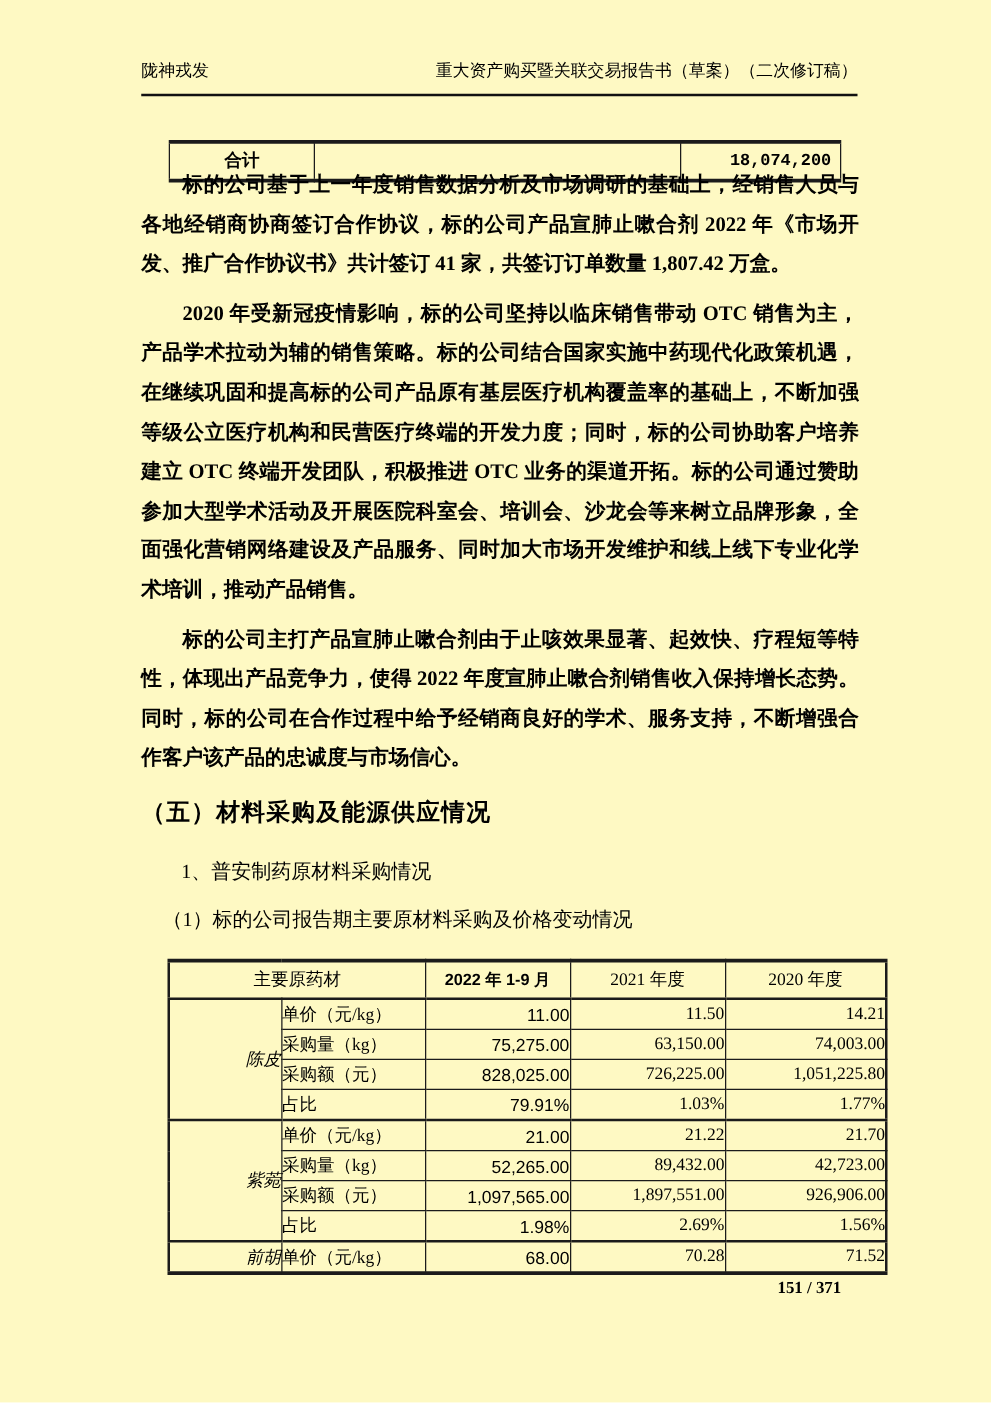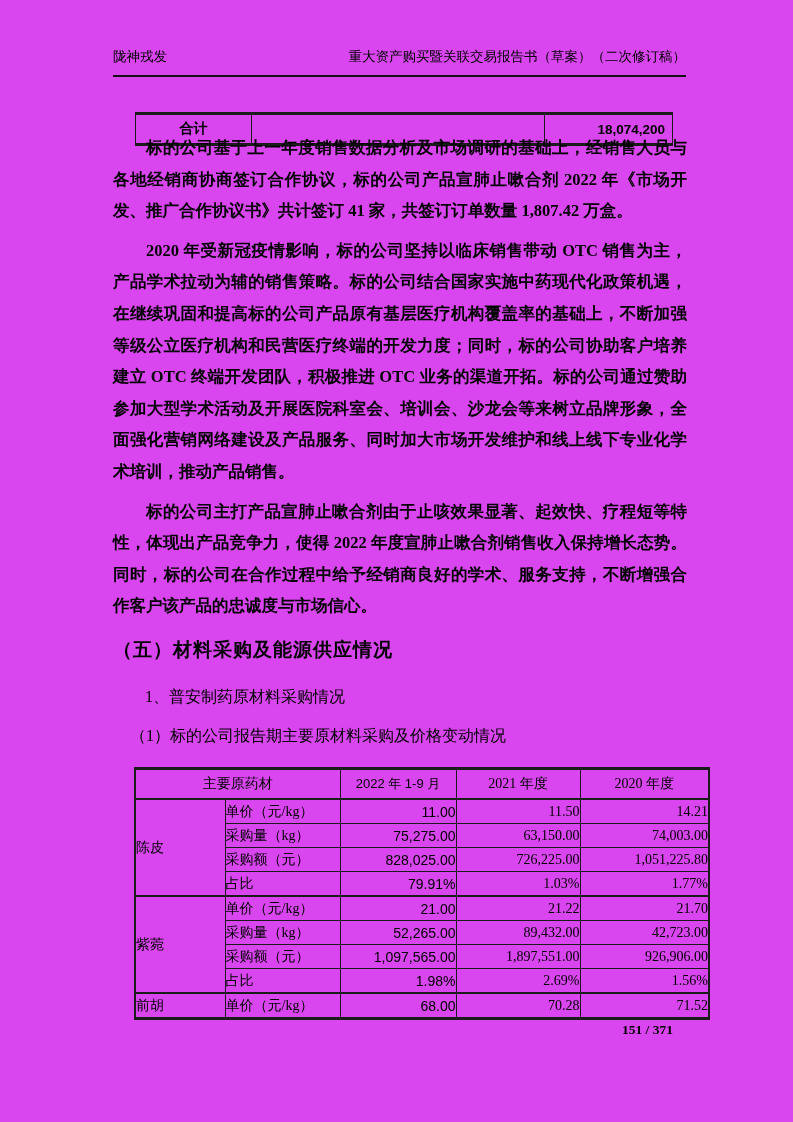--- a/index.html
+++ b/index.html
@@ -4,21 +4,21 @@
 <style>
   html, body {
     margin: 0;
     padding: 0;
     background: #ffffff;
   }
   .page {
     position: relative;
     width: 793px;
     height: 1122px;
-    background: #d946ef;
+    background: #fef9c3;
     color: #000;
     font-family: "Liberation Serif", "DejaVu Serif", serif;
     overflow: hidden;
   }
 
   
   .page-header {
     position: absolute;
     left: 113px;
     width: 573px;
@@ -52,21 +52,21 @@
   .summary-table td {
     height: 28px;
     font-size: 14px;
     font-weight: bold;
     border-left: 1px solid #1b1b1b;
     border-right: 1px solid #1b1b1b;
     padding: 0;
   }
   .summary-table .st-label { width: 115px; text-align: center; }
   .summary-table .st-mid   { width: 292px; }
-  .summary-table .st-value { width: 120px; text-align: right; padding-right: 7px; font-family: Liberation Sans, sans-serif; font-size: 13.5px; }
+  .summary-table .st-value { width: 120px; text-align: right; padding-right: 7px; font-family: Liberation Mono, monospace; font-size: 13.5px; }
 
   
   .body-text {
     position: absolute;
     left: 113px;
     top: 132px;
     width: 574px;
   }
   .body-text p {
     margin: 0 0 8px 0;
@@ -125,27 +125,27 @@
   .materials-table thead th {
     height: 28px;
     text-align: center;
   }
   .materials-table thead th,
   .materials-table tr.group-start td {
     border-top: 2px solid #1b1b1b;
   }
   .materials-table thead th { border-bottom: 2px solid #1b1b1b; }
   .materials-table tbody td { height: 23px; }
-  .mt-name  { text-align: left; padding-left: 10px; vertical-align: middle; }
+  .mt-name  { text-align: right; padding-left: 10px; vertical-align: middle; font-style: italic; }
   .mt-label { text-align: left; padding-left: 8px; }
   .mt-v     { text-align: right; padding-right: 10px; font-size: 13.5px; }
   .mt-2022,
   .materials-table .th-2022 {
     font-family: "Liberation Sans", "DejaVu Sans", sans-serif;
-    font-weight: normal;
+    font-weight: bold;
     font-size: 13px;
   }
 
   
   .page-number {
     position: absolute;
     top: 1022px;
     right: 120px;
     font-size: 13.5px;
     font-weight: bold;

